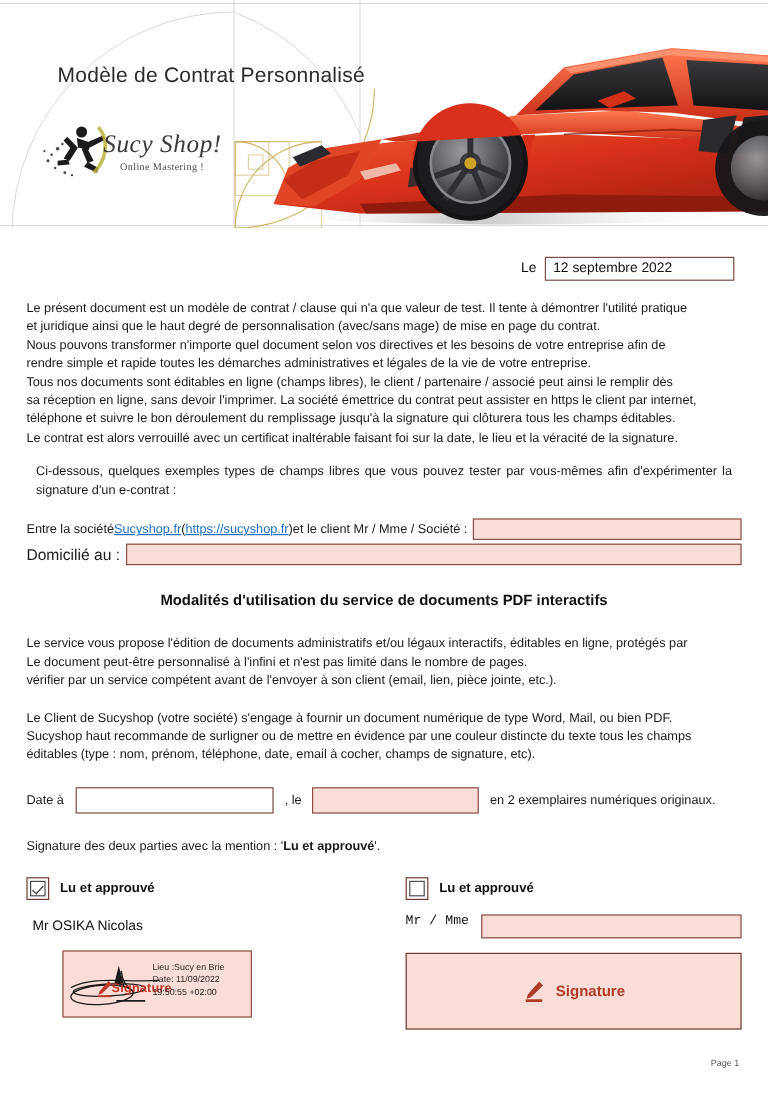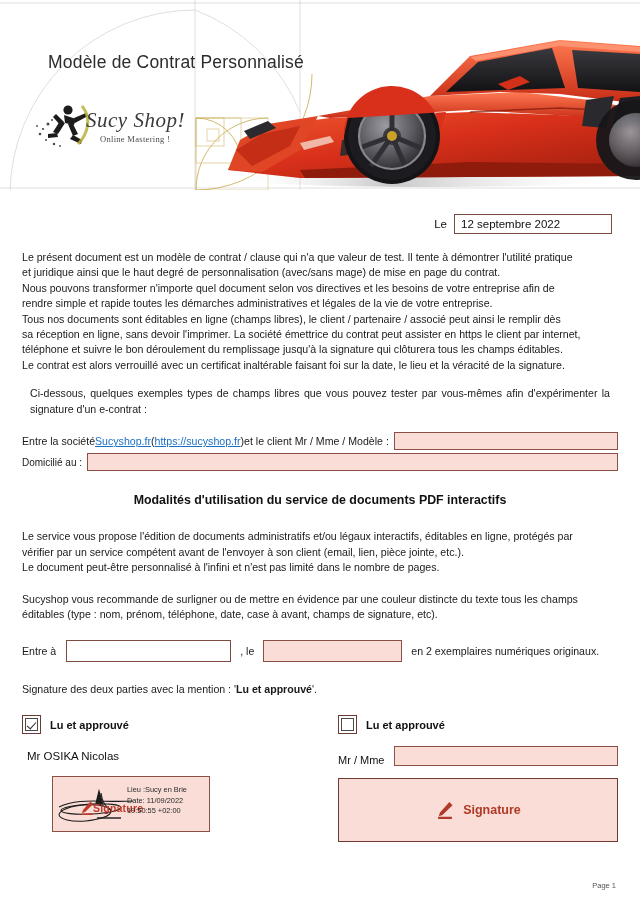--- a/index.html
+++ b/index.html
@@ -112,21 +112,21 @@
 
   .entre-row{
     display:flex;align-items:center;
     font-size:10.6px;
     margin-top:2px;
   }
   .entre-row .pinkfield{flex:1;margin-left:5px;height:18px;}
   .link{color:#1a6fc4;text-decoration:underline;}
   .dom-row{
     display:flex;align-items:center;
-    font-size:10px;
+    font-size:13px;
     margin-top:3px;
   }
   .dom-row .pinkfield{flex:1;margin-left:5px;height:18px;}
 
   h2.section-title{
     text-align:center;
     font-size:12.4px;
     font-weight:bold;
     margin:22px 0 0 0;
     color:#111;
@@ -176,21 +176,21 @@
     left:3px;top:1px;
     width:4px;height:8px;
     border:solid #2a2a2a;
     border-width:0 1.6px 1.6px 0;
     transform:rotate(42deg);
   }
   .chk-label{font-size:11px;margin-left:9px;font-weight:bold;color:#111;}
 
   .sig-name{font-size:11.5px;margin-top:16px;margin-left:5px;color:#111;}
 
-  .mrmme-row{display:flex;align-items:flex-end;margin-top:12px;}
+  .mrmme-row{display:flex;align-items:flex-start;margin-top:12px;font-family:Liberation Mono, monospace;}
   .mrmme-label{font-size:11px;color:#111;margin-right:10px;}
   .mrmme-box{flex:1;height:20px;background:#f9ddd6;border:1.2px solid #8a5046;box-sizing:border-box;}
 
   .stamp{
     position:relative;
     margin-top:14px;
     margin-left:30px;
     width:158px;height:56px;
     background:#f9ddd6;
     border:1px solid #8a5046;
@@ -404,44 +404,45 @@
   <div class="spacer-sm"></div>
   <p class="block-just">Ci-dessous, quelques exemples types de champs libres que vous pouvez tester par vous-mêmes afin d'expérimenter la signature d'un e-contrat :</p>
   <div class="spacer-sm"></div>
 
   <div class="entre-row">
     <span>Entre la société </span>
     <span class="link">Sucyshop.fr</span>
     <span> (</span>
     <span class="link">https://sucyshop.fr</span>
     <span>)</span>
-    <span> et le client Mr / Mme / Modèle :</span>
+    <span> et le client Mr / Mme / Société :</span>
     <div class="pinkfield"></div>
   </div>
 
   <div class="dom-row">
     <span>Domicilié au :</span>
     <div class="pinkfield"></div>
   </div>
 
   <h2 class="section-title">Modalités d'utilisation du service de documents PDF interactifs</h2>
 
   <div style="margin-top:22px;">
     <p class="para">Le service vous propose l'édition de documents administratifs et/ou légaux interactifs, éditables en ligne, protégés par</p>
+    <p class="para">Le document peut-être personnalisé à l'infini et n'est pas limité dans le nombre de pages.</p>
     <p class="para">vérifier par un service compétent avant de l'envoyer à son client (email, lien, pièce jointe, etc.).</p>
-    <p class="para">Le document peut-être personnalisé à l'infini et n'est pas limité dans le nombre de pages.</p>
   </div>
 
   <div style="margin-top:16px;">
-    <p class="para">Sucyshop vous recommande de surligner ou de mettre en évidence par une couleur distincte du texte tous les champs</p>
-    <p class="para">éditables (type : nom, prénom, téléphone, date, case à avant, champs de signature, etc).</p>
+    <p class="para">Le Client de Sucyshop (votre société) s'engage à fournir un document numérique de type Word, Mail, ou bien PDF.</p>
+    <p class="para">Sucyshop haut recommande de surligner ou de mettre en évidence par une couleur distincte du texte tous les champs</p>
+    <p class="para">éditables (type : nom, prénom, téléphone, date, email à cocher, champs de signature, etc).</p>
   </div>
 
   <div class="fait-row">
-    <span class="fait-label">Entre à</span>
+    <span class="fait-label">Date à</span>
     <div class="whitefield fait-box"></div>
     <span class="le-label">, le</span>
     <div class="le-box"></div>
     <span class="fait-tail">en 2 exemplaires numériques originaux.</span>
   </div>
 
   <div class="mention">
     <span>Signature des deux parties avec la mention : '</span><b>Lu et approuvé</b><span>'.</span>
   </div>
 

